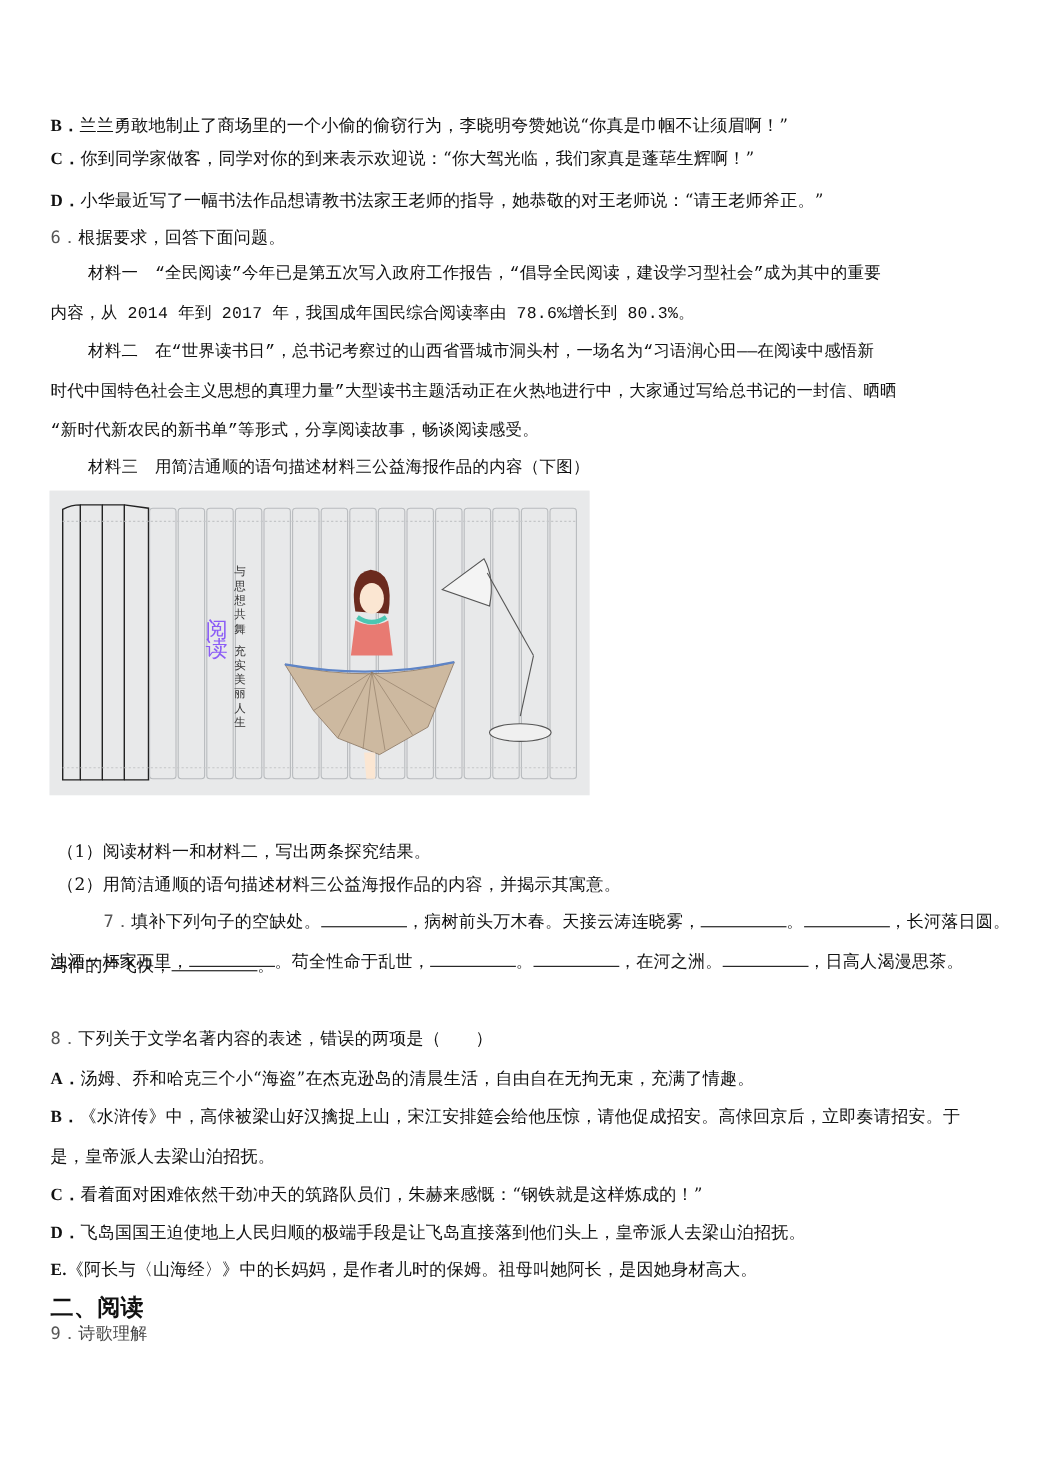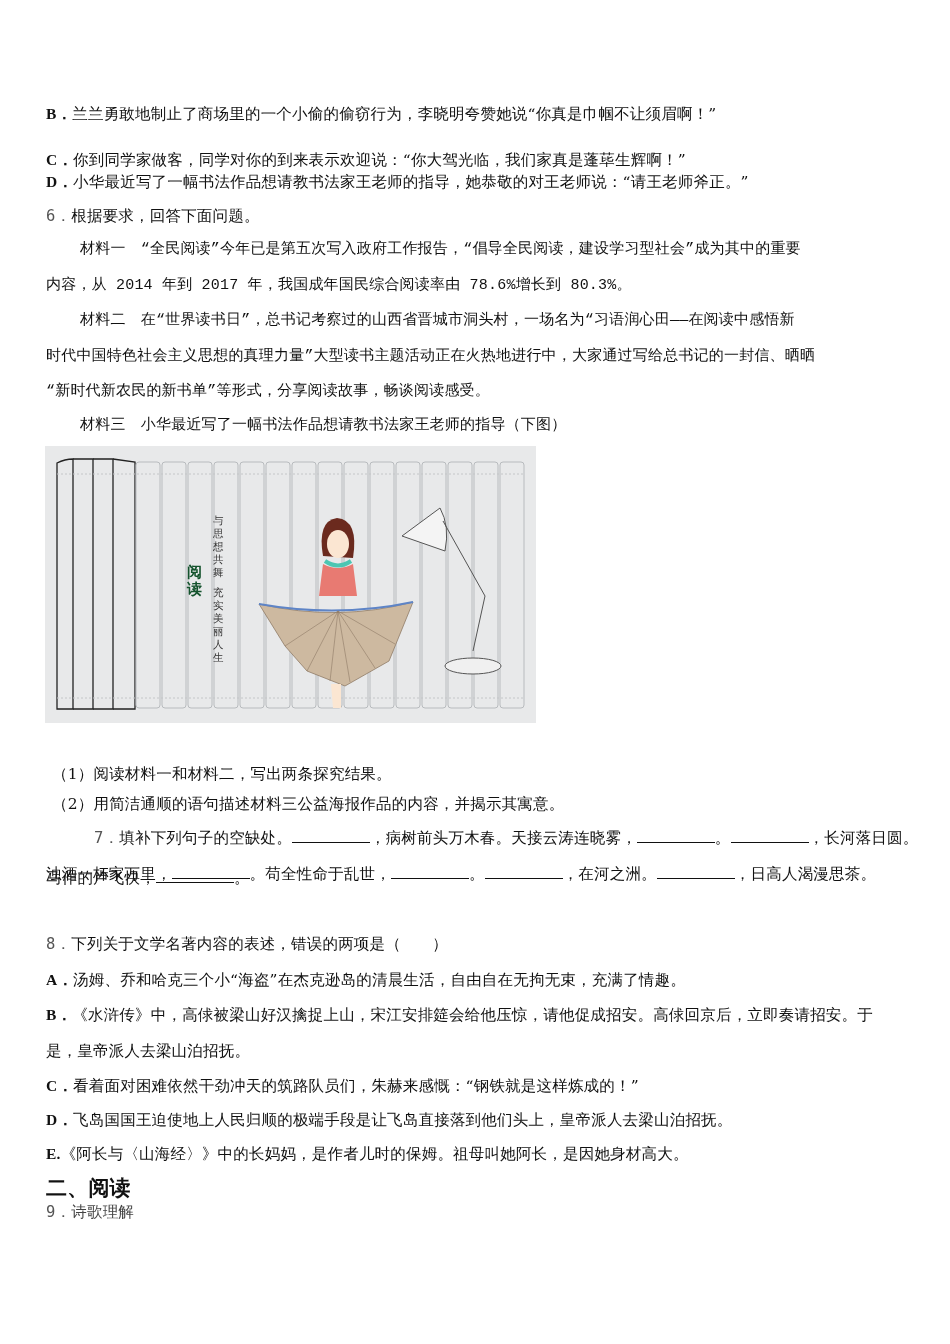--- a/index.html
+++ b/index.html
@@ -15,36 +15,36 @@
     .poster { position: absolute; left: 45px; top: 446px; width: 491px; height: 277px; background: #e9eaeb; overflow: hidden; }
     .section { font-weight: bold; font-size: 21px; }
     .gray { color: #444; }
   </style>
 </head>
 <body>
 
 <div class="line" style="top:104px;">
   <span class="b">B．</span><span>兰兰勇敢地制止了商场里的一个小偷的偷窃行为，李晓明夸赞她说“你真是巾帼不让须眉啊！”</span>
 </div>
-<div class="line" style="top:150px;">
+<div class="line" style="top:134px;">
   <span class="b">C．</span><span>你到同学家做客，同学对你的到来表示欢迎说：“你大驾光临，我们家真是蓬荜生辉啊！”</span>
 </div>
 <div class="line" style="top:172px;">
   <span class="b">D．</span><span>小华最近写了一幅书法作品想请教书法家王老师的指导，她恭敬的对王老师说：“请王老师斧正。”</span>
 </div>
 
 <div class="line" style="top:206px;">
   <span class="numgray">6．</span><span>根据要求，回答下面问题。</span>
 </div>
 <div class="line mat indent" style="top:240px;">材料一　“全民阅读”今年已是第五次写入政府工作报告，“倡导全民阅读，建设学习型社会”成为其中的重要</div>
 <div class="line mat" style="top:276px;">内容，从 2014 年到 2017 年，我国成年国民综合阅读率由 78.6%增长到 80.3%。</div>
 <div class="line mat indent" style="top:311px;">材料二　在“世界读书日”，总书记考察过的山西省晋城市洞头村，一场名为“习语润心田——在阅读中感悟新</div>
 <div class="line mat" style="top:347px;">时代中国特色社会主义思想的真理力量”大型读书主题活动正在火热地进行中，大家通过写给总书记的一封信、晒晒</div>
 <div class="line mat" style="top:382px;">“新时代新农民的新书单”等形式，分享阅读故事，畅谈阅读感受。</div>
-<div class="line mat indent" style="top:416px;">材料三　小华最近写了一幅书法作品想请教书法家王老师的指导（下图）</div>
+<div class="line mat indent" style="top:416px;">材料三　用简洁通顺的语句描述材料三公益海报作品的内容（下图）</div>
 
 <div class="poster">
   <svg width="491" height="277" viewBox="0 0 491 277">
     <rect x="0" y="0" width="491" height="277" fill="#e8e9ea"></rect>
 
     <g stroke="#222" stroke-width="1.3" fill="none">
       <path d="M12 17 Q20 13 28 13 L28 263 L12 263 Z"></path>
       <path d="M28 13 L48 13 L48 263 L28 263"></path>
       <path d="M48 13 L68 13 L68 263 L48 263"></path>
       <path d="M68 13 L90 16 L90 263 L68 263"></path>
@@ -89,21 +89,21 @@
 
     <path d="M286 238 L288 262 L296 262 L296 238 Z" fill="#fbe6d2"></path>
 
     <g stroke="#555" stroke-width="1" fill="none">
       <path d="M357 90 L395 62 Q405 80 400 105 Z" fill="#f4f4f4"></path>
       <line x1="398" y1="75" x2="440" y2="150"></line>
       <line x1="440" y1="150" x2="428" y2="205"></line>
       <ellipse cx="428" cy="220" rx="28" ry="8" fill="#f0f0f0"></ellipse>
     </g>
   </svg>
-  <div style="position:absolute;left:142px;top:118px;width:18px;font-size:15px;line-height:17px;color:#14532d;font-weight:bold;font-family:'DejaVu Sans',sans-serif;">阅读</div>
+  <div style="position:absolute;left:142px;top:118px;width:18px;font-size:20px;line-height:17px;color:#8b5cf6;font-weight:normal;font-family:'DejaVu Sans',sans-serif;">阅读</div>
   <div style="position:absolute;left:168px;top:68px;width:12px;font-size:10.5px;line-height:13px;color:#333;font-family:'DejaVu Serif',serif;">与思想共舞</div>
   <div style="position:absolute;left:168px;top:140px;width:12px;font-size:10.5px;line-height:13px;color:#333;font-family:'DejaVu Serif',serif;">充实美丽人生</div>
 </div>
 
 <div class="line" style="left:52px;top:764px;">（1）阅读材料一和材料二，写出两条探究结果。</div>
 <div class="line" style="left:52px;top:794px;">（2）用简洁通顺的语句描述材料三公益海报作品的内容，并揭示其寓意。</div>
 
 <div class="line" style="top:828px;margin-left:48px;">
   <span class="numgray">7．</span><span>填补下列句子的空缺处。</span><span class="blank w80"></span><span>，病树前头万木春。天接云涛连晓雾，</span><span class="blank w80"></span><span>。</span><span class="blank w80"></span><span>，长河落日圆。</span>
 </div>

